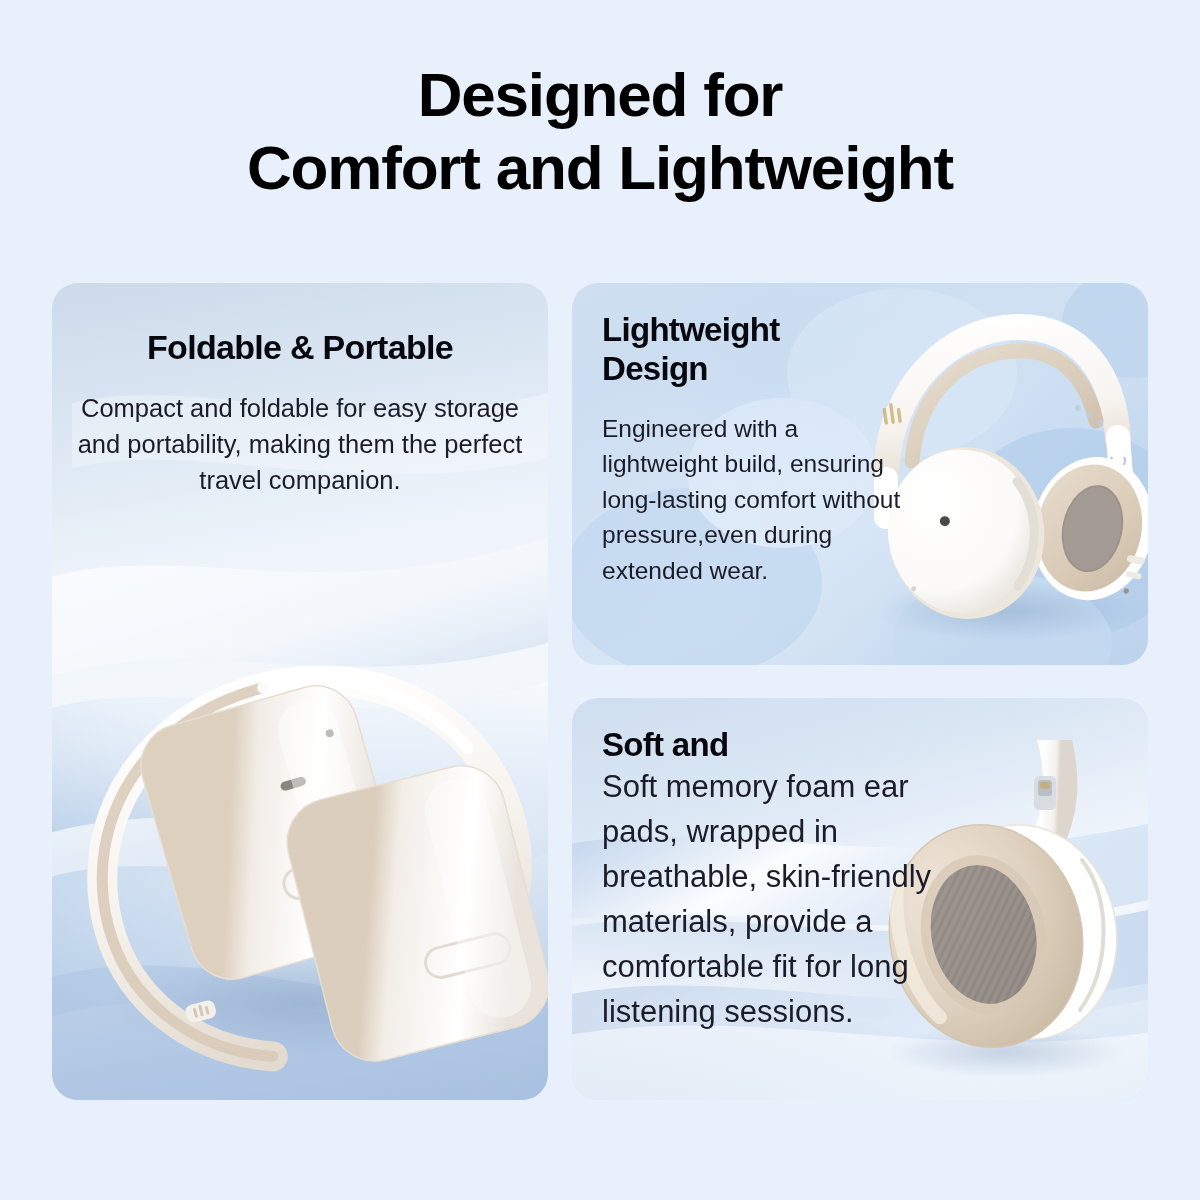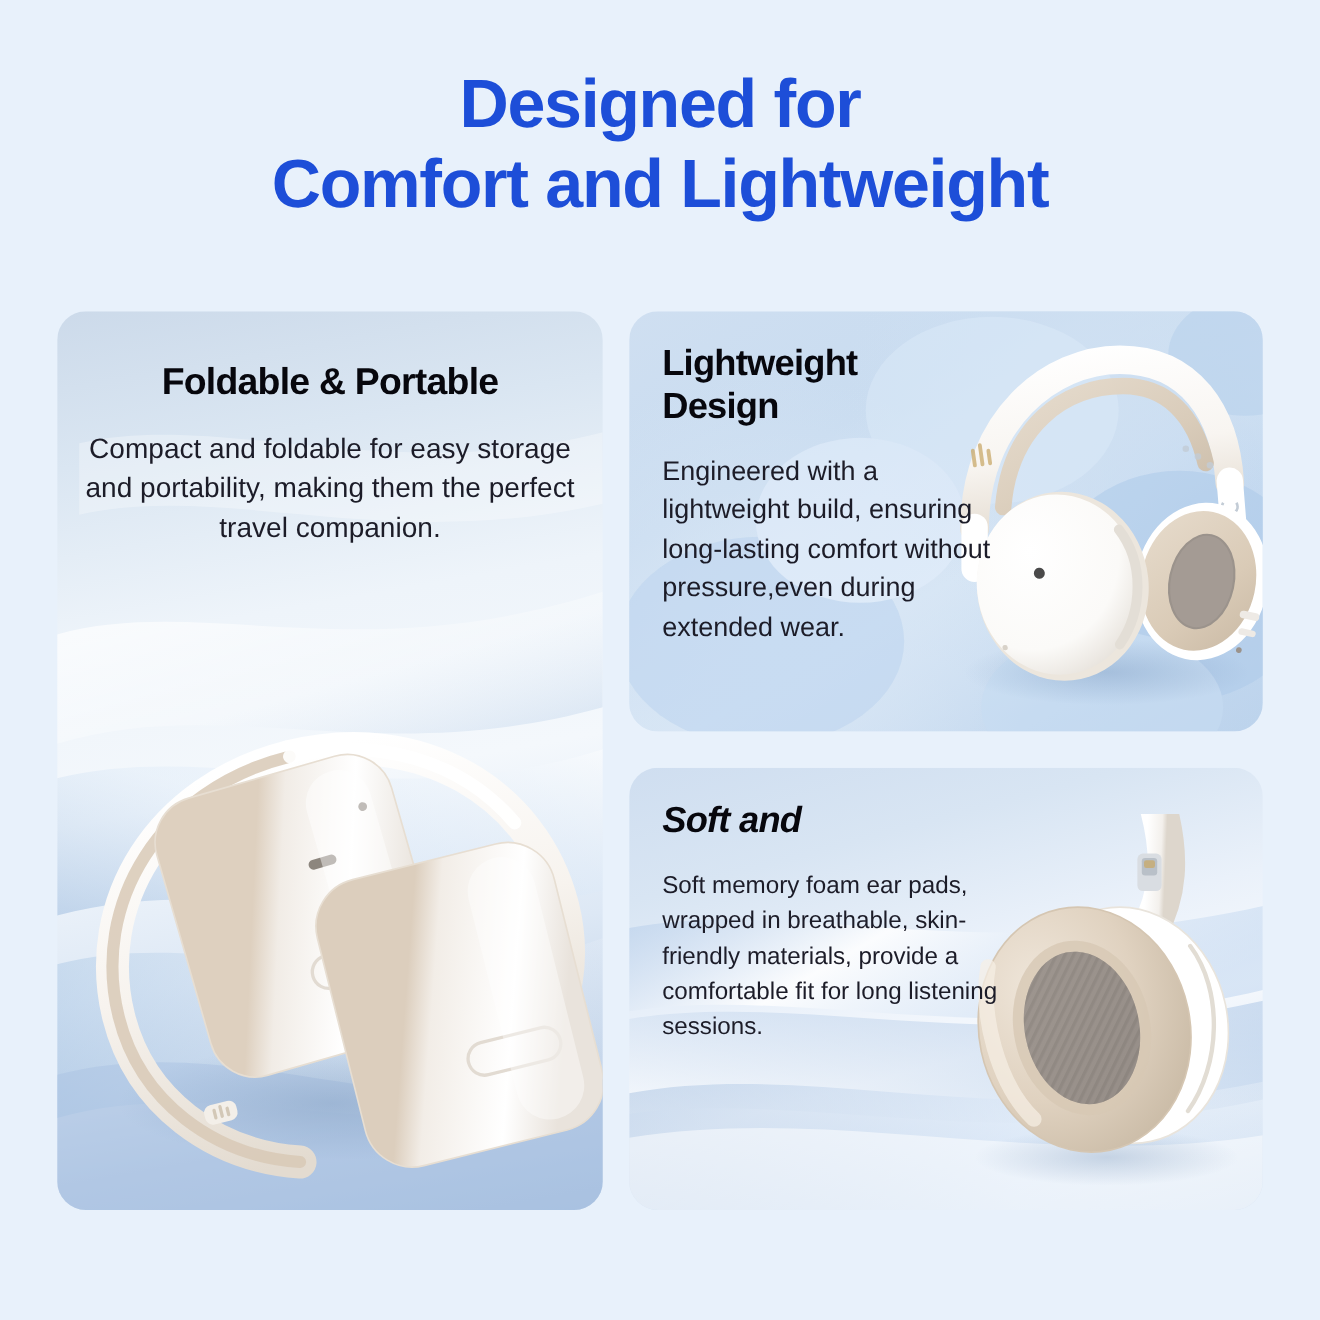--- a/index.html
+++ b/index.html
@@ -14,21 +14,21 @@
 
   
   .page-title{
     position:absolute;
     top:58px; left:0; width:1200px;
     text-align:center;
     font-size:62px;
     font-weight:bold;
     letter-spacing:-1.2px;
     line-height:1.18;
-    color:#1d4ed8;
+    color:#000000;
   }
   .page-title .t-line{ display:block; }
 
   
   .cards{
     position:absolute;
     left:52px; top:283px;
     width:1096px; height:817px;
   }
 
@@ -81,22 +81,22 @@
   .left-text .c-head{ font-size:34px; line-height:1.2; }
   .left-text .c-text{ font-size:25.5px; line-height:1.42; margin-top:22px; }
 
   
   .tr-text{ left:30px; top:28px; width:310px; text-align:left; }
   .tr-text .c-head{ font-size:33px; line-height:1.18; }
   .tr-text .c-text{ font-size:24.5px; line-height:1.45; margin-top:22px; }
 
   
   .br-text{ left:30px; top:28px; width:340px; text-align:left; }
-  .br-text .c-head{ font-size:33px; line-height:1.18;font-style:italic; }
-  .br-text .c-text{ font-size:22px; line-height:1.45; margin-top:24px; }
+  .br-text .c-head{ font-size:33px; line-height:1.18; }
+  .br-text .c-text{ font-size:31px; line-height:1.45; }
 </style>
 </head>
 <body style="background: rgb(232, 241, 251);">
 
 <h1 class="page-title">
   <span class="t-line">Designed for</span>
   <span class="t-line">Comfort and Lightweight</span>
 </h1>
 
 <div class="cards">

